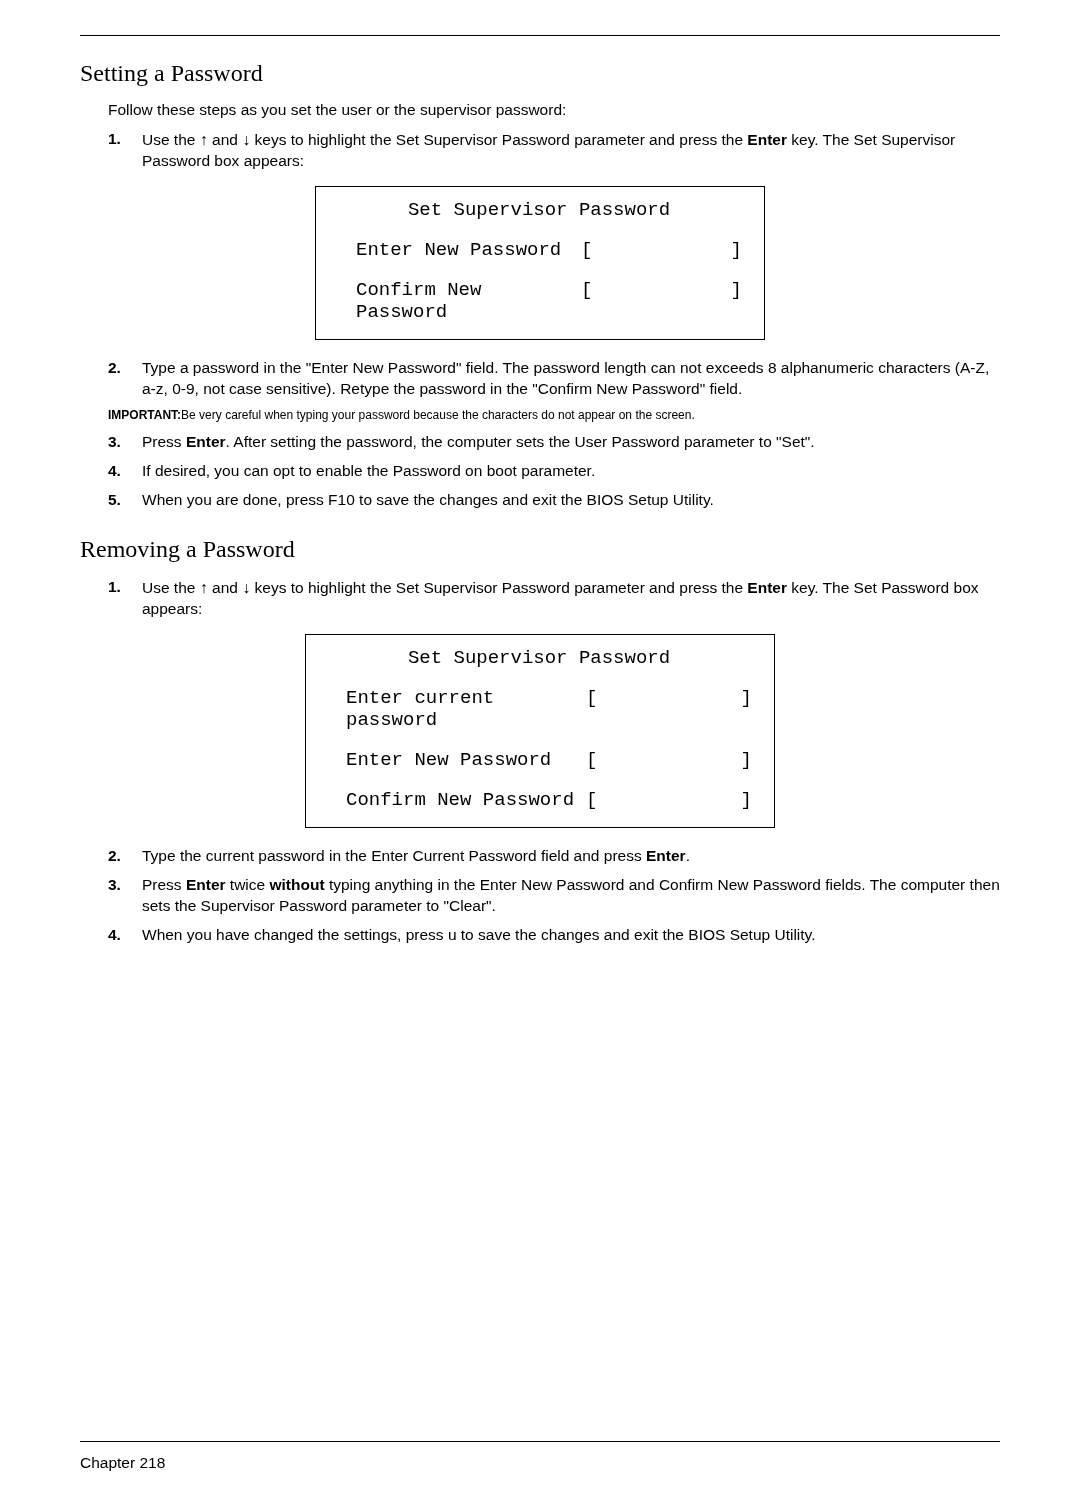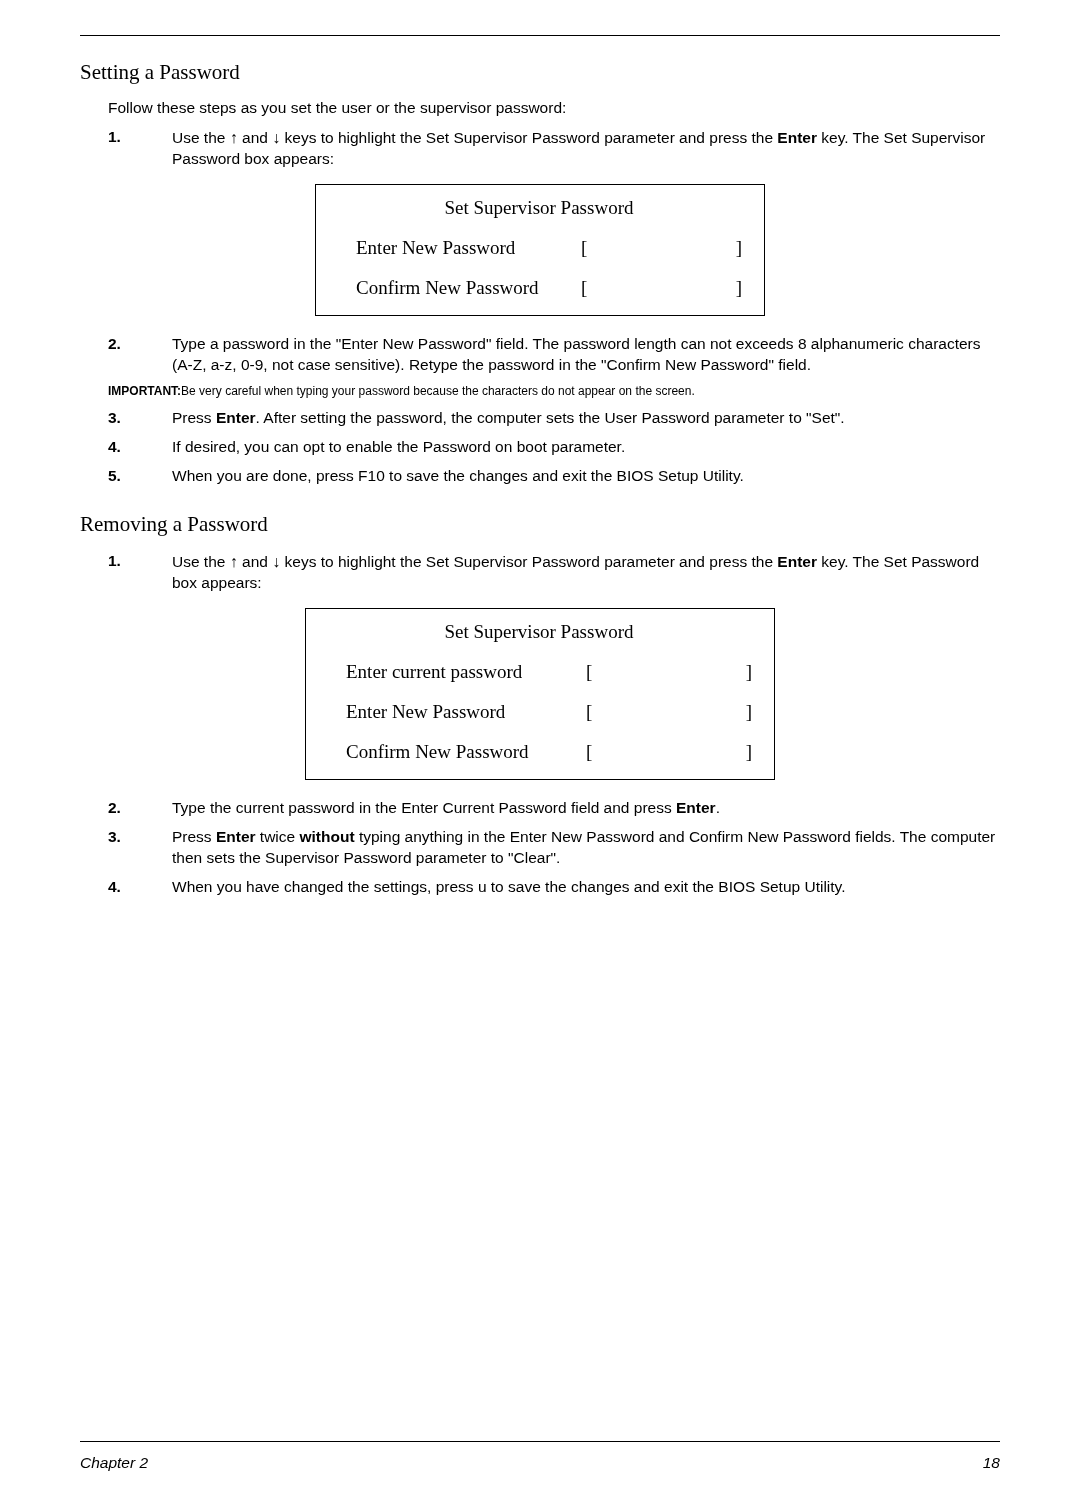--- a/index.html
+++ b/index.html
@@ -19,21 +19,21 @@
       margin-bottom: 24px;
     }
     .rule-bottom {
       border: none;
       border-top: 1.5px solid #000;
       margin-top: 20px;
       margin-bottom: 12px;
     }
     .section-heading {
       font-family: Georgia, "Times New Roman", serif;
-      font-size: 21px;
+      font-size: 24px;
       font-weight: normal;
       margin-bottom: 14px;
       margin-top: 6px;
     }
     .intro {
       margin-left: 28px;
       font-size: 15.5px;
       margin-bottom: 10px;
     }
     .step {
@@ -41,34 +41,34 @@
       font-size: 15.5px;
       margin-bottom: 8px;
       line-height: 1.35;
       display: flex;
     }
     .step .num {
       font-weight: bold;
       min-width: 30px;
       margin-right: 4px;
     }
-    .step .body { flex: 1; margin-left: 30px; }
+    .step .body { flex: 1; }
     .important {
       margin-left: 28px;
       font-size: 12px;
       margin-bottom: 10px;
     }
     .bold { font-weight: bold; }
     .arrow { font-family: Arial, sans-serif; font-size: 16px; }
     .dialog {
       width: 450px;
       margin: 14px auto 18px auto;
       border: 1.5px solid #000;
       padding: 12px 22px 12px 40px;
-      font-family: Liberation Serif, serif;
+      font-family: Liberation Mono, monospace;
       font-size: 19px;
     }
     .dialog .dtitle {
       text-align: center;
       margin-bottom: 18px;
       margin-left: -20px;
     }
     .dlgrow {
       display: flex;
       align-items: baseline;
@@ -80,23 +80,22 @@
     .dlgrow .space { flex: 1; }
     .dlgrow .brkr { width: 12px; text-align: right; }
     .footer {
       position: absolute;
       bottom: 40px;
       left: 80px;
       right: 80px;
     }
     .footer-row {
       display: flex;
-      justify-content: space-between;
+      justify-content: flex-start;
       font-size: 15.5px;
-      font-style: italic;
     }
     .content-flow { }
   </style>
 </head>
 <body>
 
 <div class="content-flow">
   <hr class="rule">
 
   <h2 class="section-heading">Setting a Password</h2>

